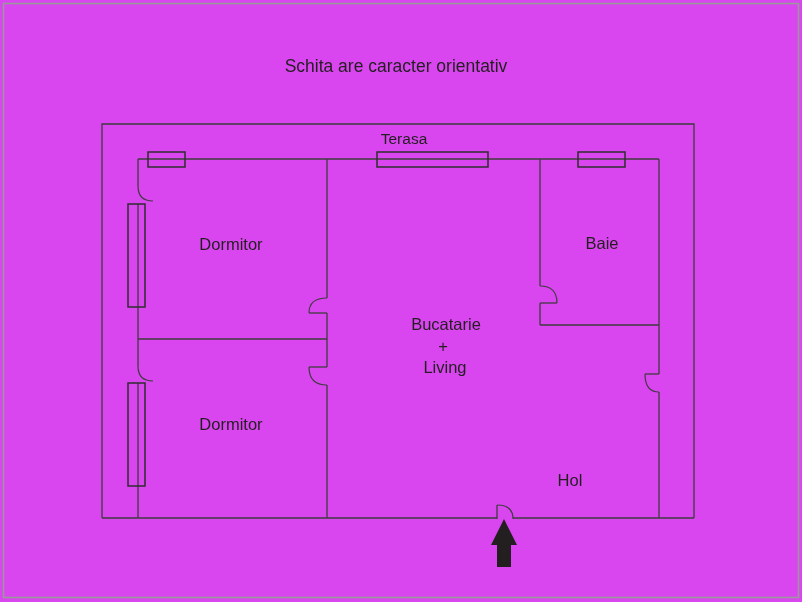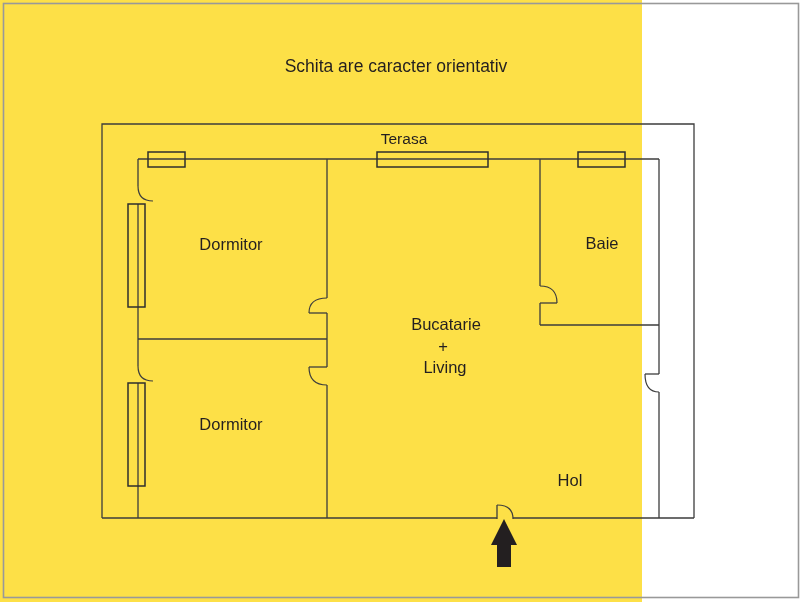--- a/index.html
+++ b/index.html
@@ -6,23 +6,23 @@
     margin: 0;
     padding: 0;
     width: 802px;
     height: 602px;
     background: #ffffff;
     overflow: hidden;
     font-family: "Liberation Sans", sans-serif;
   }
   .page {
     position: relative;
-    width: 642px;
+    width: 802px;
     height: 602px;
-    background: #fde047;
+    background: #d946ef;
   }
   svg { display: block; }
   .plan-text {
     fill: #231f20;
     font-family: "Liberation Sans", sans-serif;
   }
   .wall {
     stroke: #3d3d3d;
     stroke-width: 1.3;
     fill: none;

